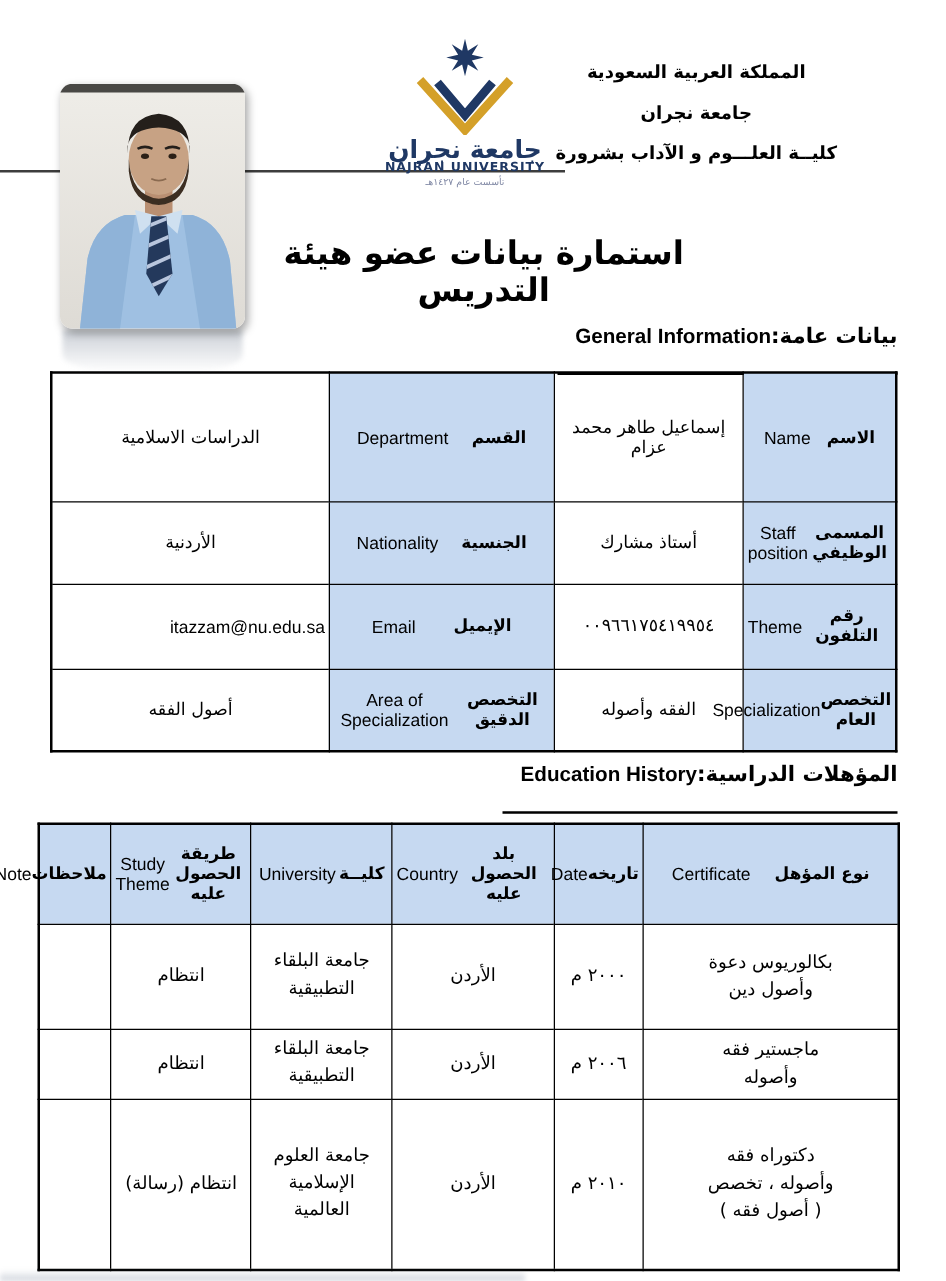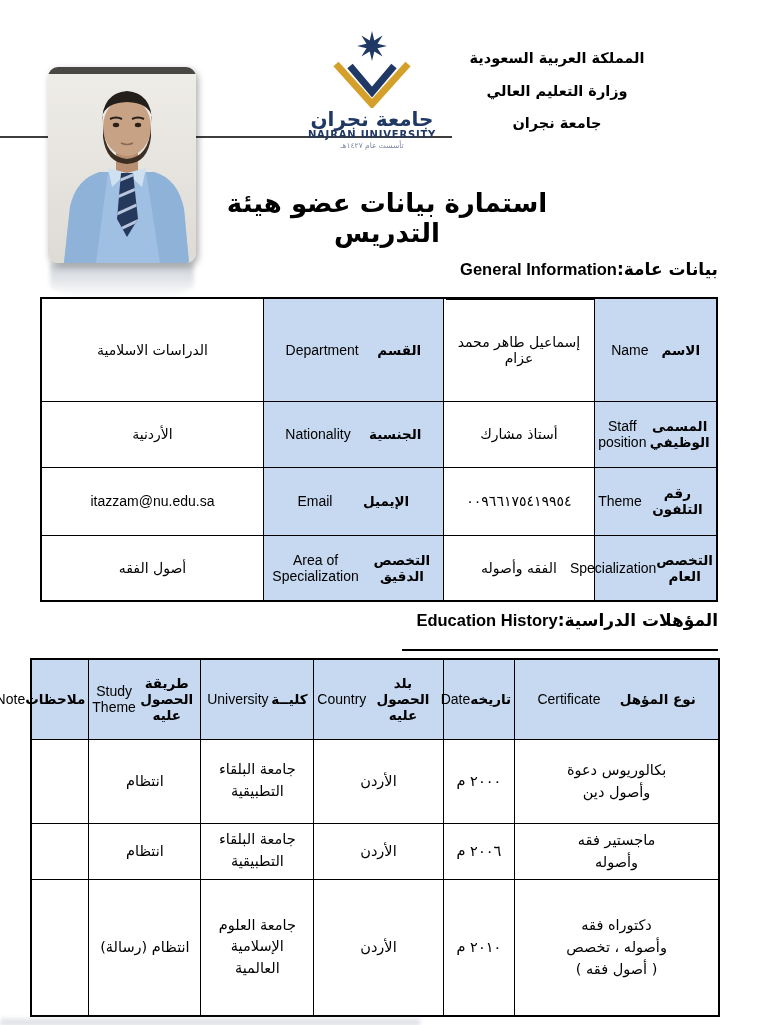--- a/index.html
+++ b/index.html
@@ -46,39 +46,39 @@
   table { border-collapse:collapse; table-layout:fixed; direction:rtl;
           position:absolute; border:2px solid #000; }
   td { border:1px solid #000; text-align:center; vertical-align:middle; padding:2px 3px; }
   .hcell { background:#c6d9f1; }
   .hcell .inner { display:flex; flex-direction:row; justify-content:space-evenly;
                   align-items:center; height:100%; }
   .lbl-ar { font-size:13.5px; font-weight:bold; direction:rtl; }
   .lbl-en { font-family:"Liberation Sans", sans-serif; font-size:14px; font-weight:normal;
             direction:ltr; }
   .vcell { font-size:14px; direction:rtl; }
-  .ltr { direction:ltr; font-family:"Liberation Sans", sans-serif; }
+  .ltr { direction:ltr; font-family:"Liberation Sans", sans-serif;text-align:right; }
 
   #gi-table  { top:297px; left:40px; width:678px; height:303px; }
   #edu-table { top:658px; left:30px; width:690px; height:357px; }
   #edu-table .vcell { font-size:14.5px; }
   .wrap-cert { display:inline-block; max-width:108px; line-height:1.55; }
   .wrap-univ { display:inline-block; max-width:100px; line-height:1.5; }
 
   .page-bottom-smear { position:absolute; bottom:0; left:0; width:420px; height:9px;
                        background:linear-gradient(to bottom, rgba(255,255,255,0), rgba(125,138,160,0.38));
                        filter:blur(2px); }
 </style>
 </head>
 <body>
 
 <div class="org-block">
   <div class="org-line">المملكة العربية السعودية</div>
-  <div class="org-line">وزارة التعليم العالي</div>
   <div class="org-line">جامعة نجران</div>
+  <div class="org-line">كليــة العلـــوم و الآداب بشرورة</div>
 </div>
 
 <div class="header-rule"></div>
 
 <div class="logo">
   <svg width="140" height="78" viewBox="0 0 140 78">
     <polygon fill="#1f3864" points="70,1 72.3,10.5 80.6,5.4 75.5,13.7 85,16 75.5,18.3 80.6,26.6 72.3,21.5 70,31 67.7,21.5 59.4,26.6 64.5,18.3 55,16 64.5,13.7 59.4,5.4 67.7,10.5"></polygon>
     <path d="M34,34 L70,74 L106,34" fill="none" stroke="#d4a029" stroke-width="7"></path>
     <path d="M48,36 L70,62 L92,36" fill="none" stroke="#1f3864" stroke-width="7"></path>
   </svg>

